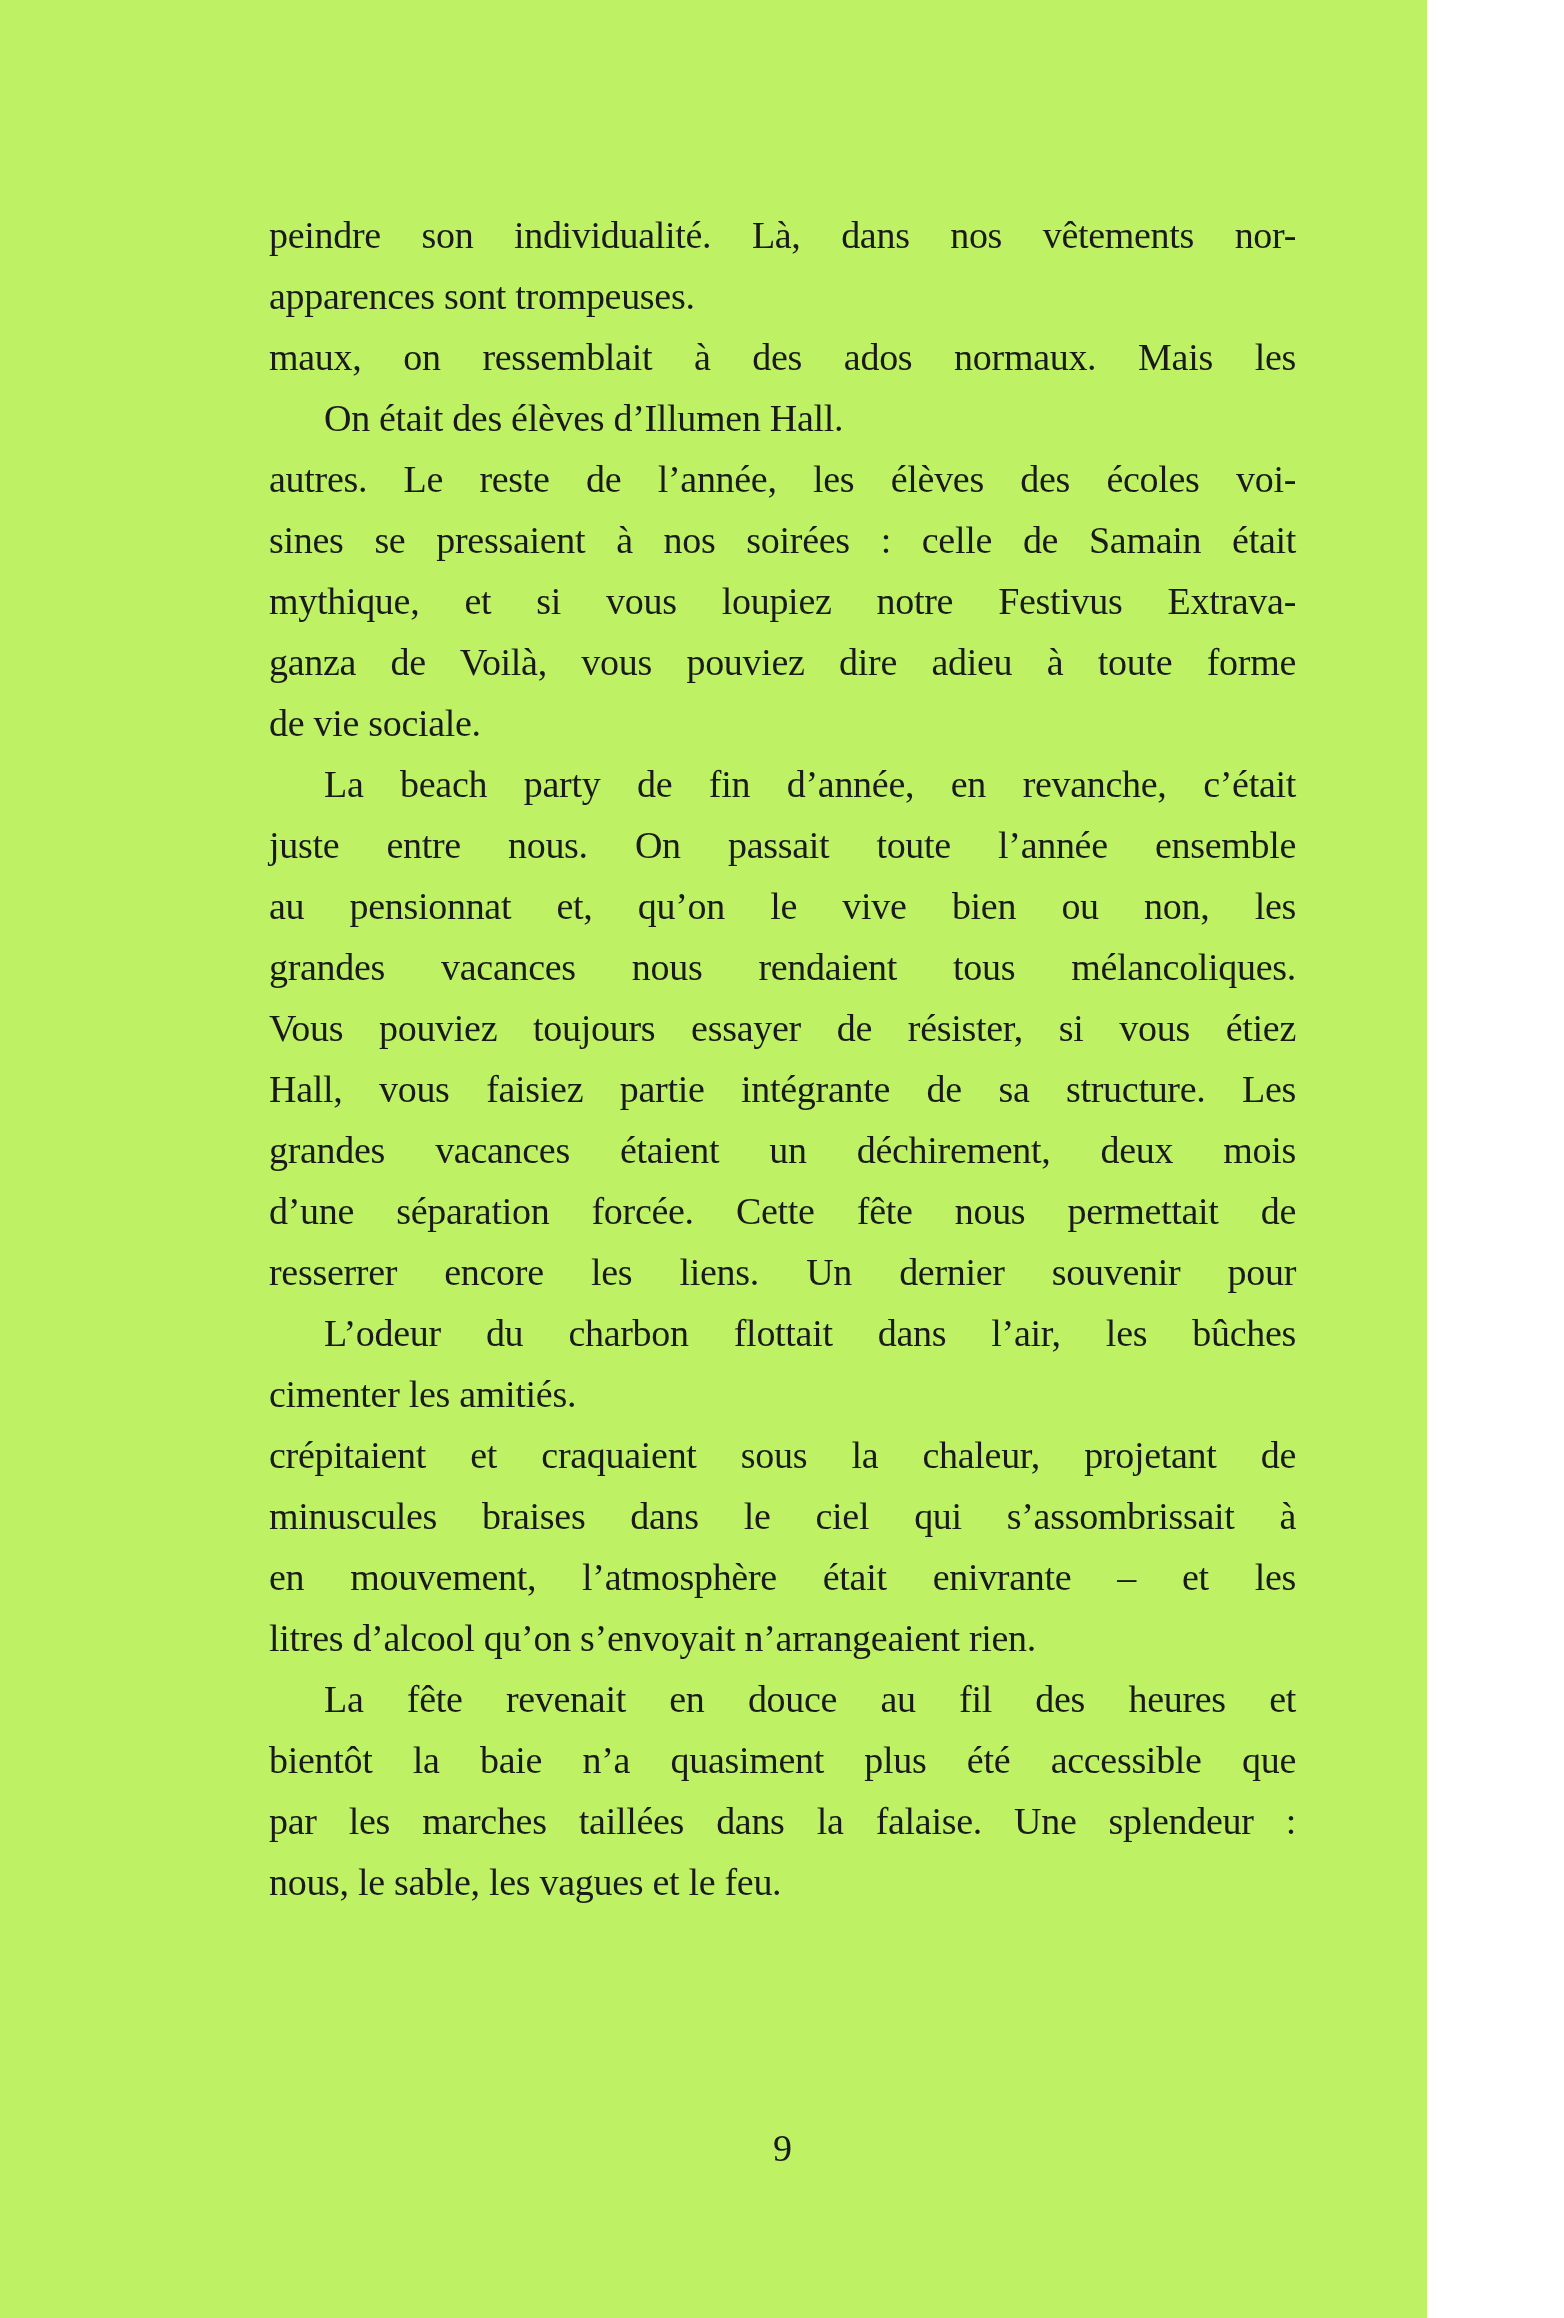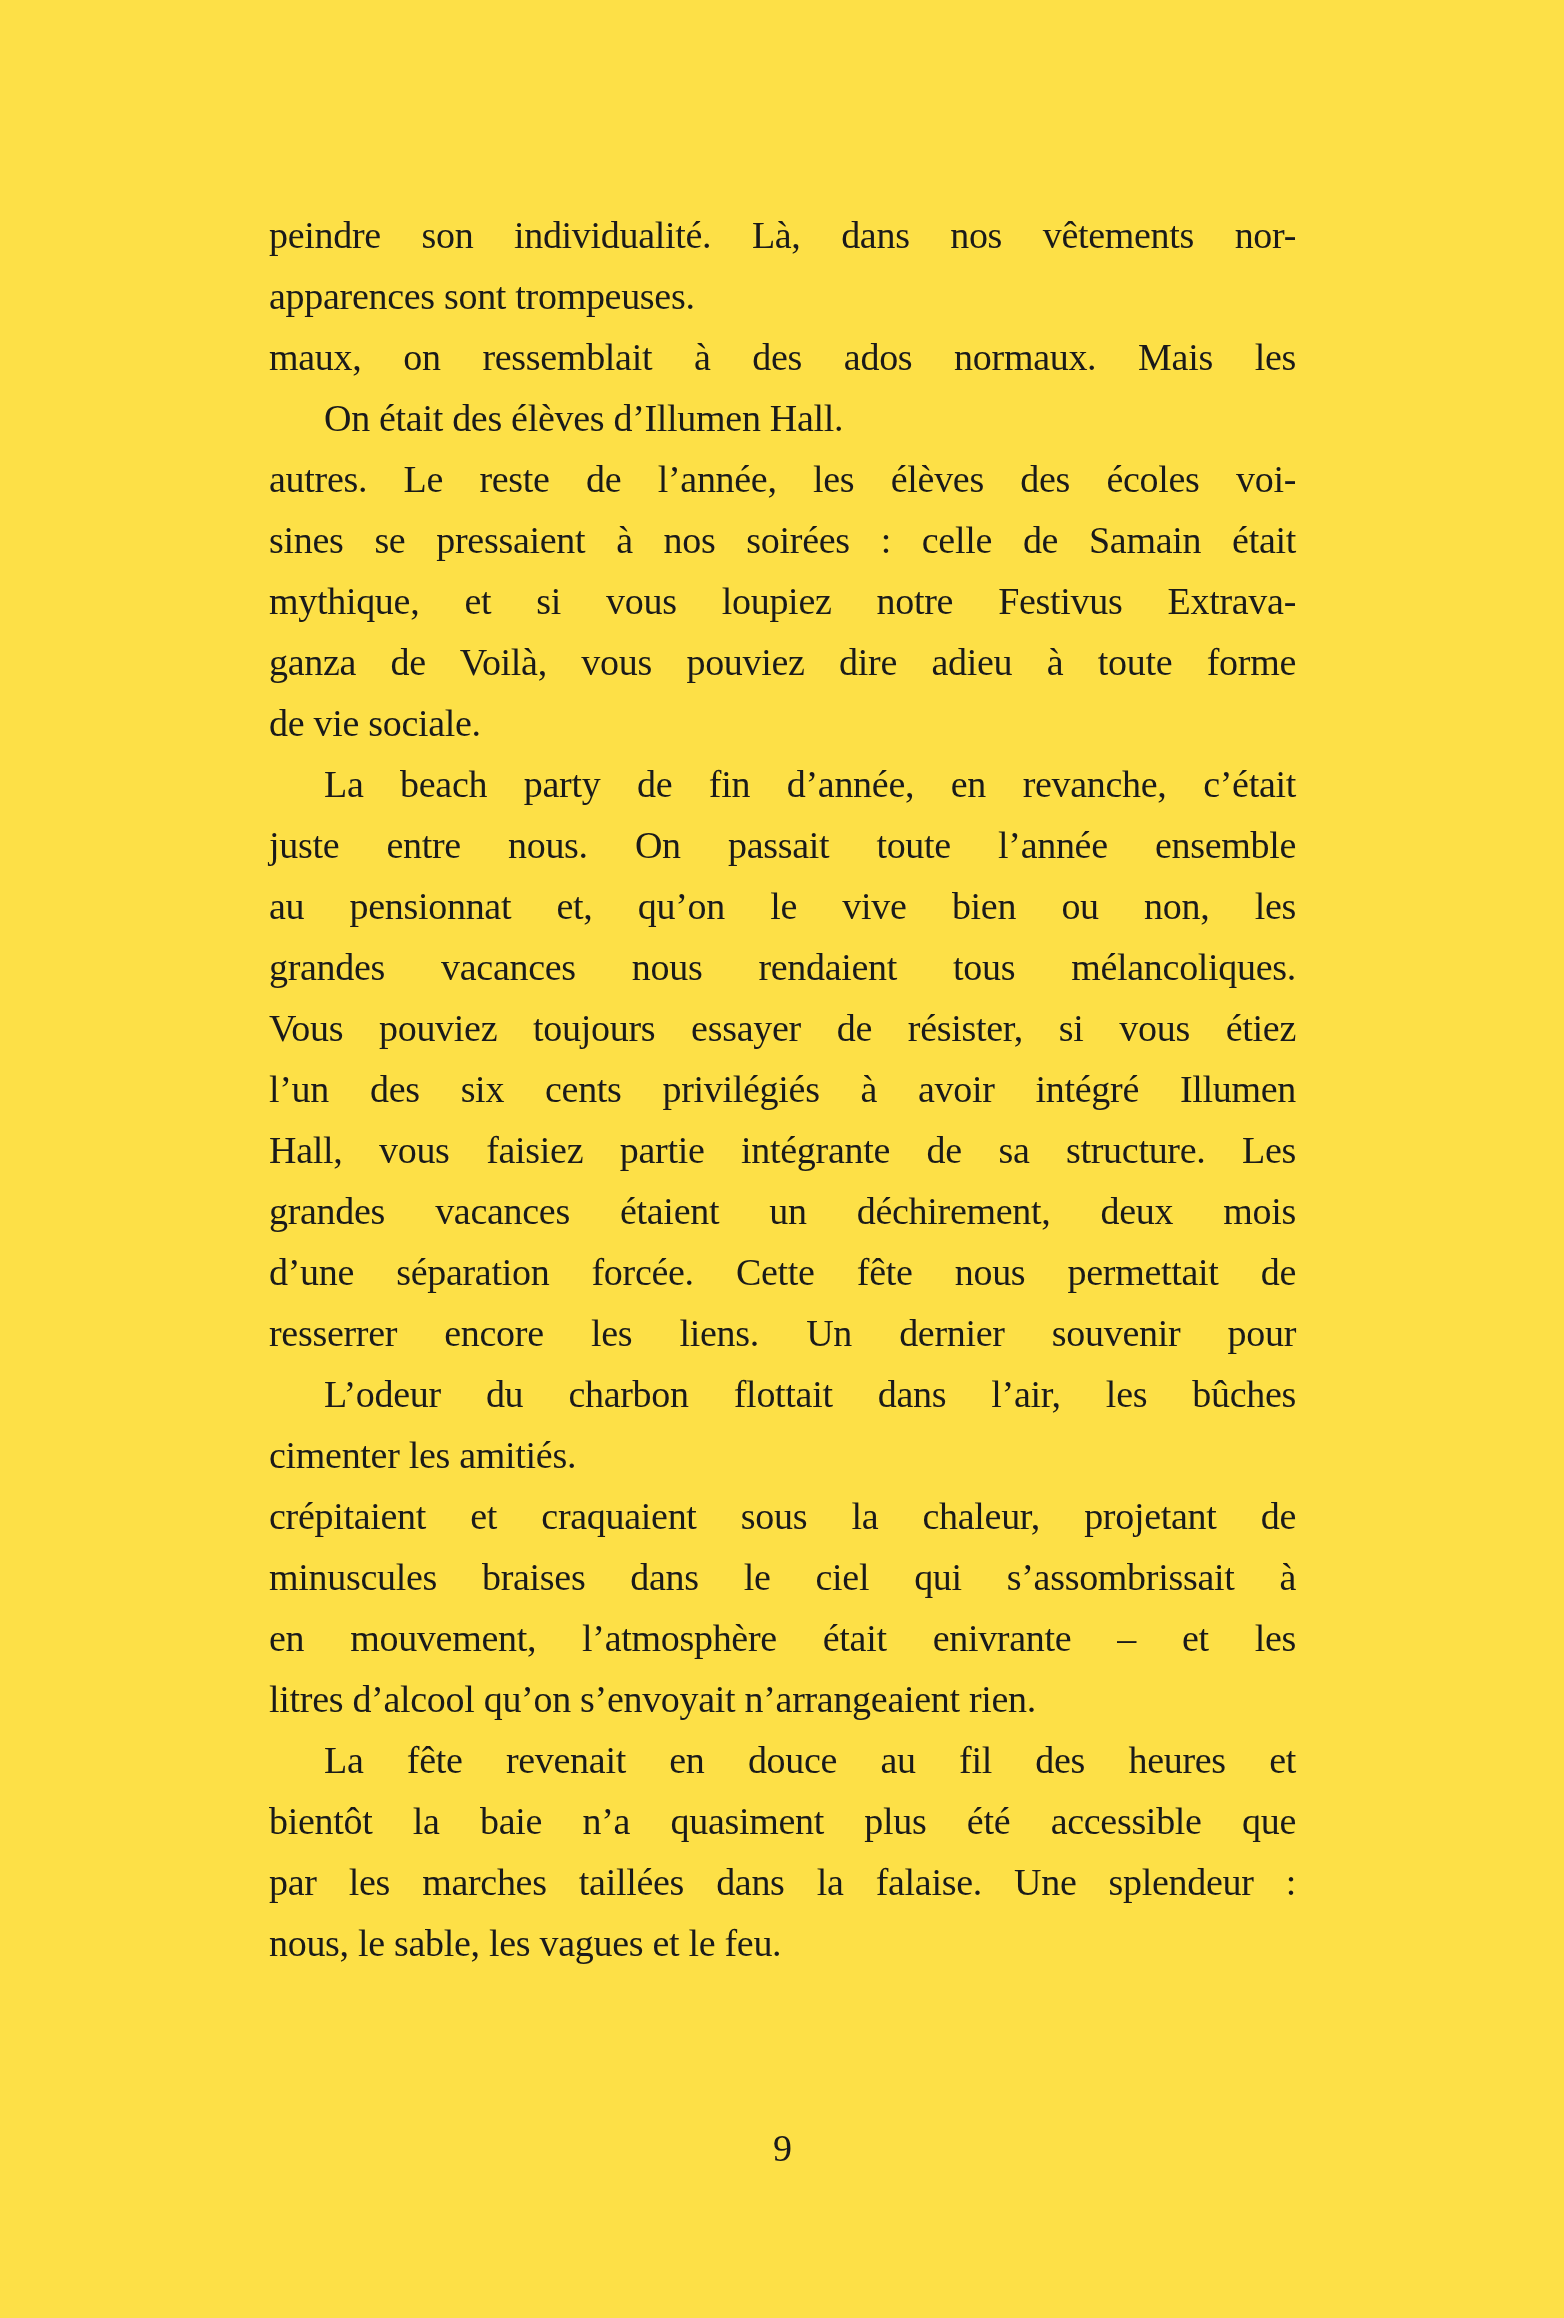--- a/index.html
+++ b/index.html
@@ -2,23 +2,23 @@
 <html style="font-size:14.6px"><head>
 <meta charset="utf-8">
 <style>
   html, body {
     margin: 0;
     padding: 0;
     background: #ffffff;
   }
   .page {
     position: relative;
-    width: 1564px;
+    width: 1427px;
     height: 2318px;
-    background: #fde047;
+    background: #bef264;
     overflow: hidden;
     font-family: "Liberation Serif", "DejaVu Serif", serif;
     color: #1a1a1a;
   }
   .text-block {
     position: absolute;
     left: 269px;
     top: 205px;
     width: 1027px;
     font-size: 38px;
@@ -59,21 +59,20 @@
       <div class="line j"><span class="">autres. Le reste de l’année, les élèves des écoles voi-</span></div>
       <div class="line j"><span class="">sines se pressaient à nos soirées&nbsp;: celle de Samain était</span></div>
       <div class="line j"><span class="">mythique, et si vous loupiez notre Festivus Extrava-</span></div>
       <div class="line j"><span class="">ganza de Voilà, vous pouviez dire adieu à toute forme</span></div>
       <div class="line"><span class="">de vie sociale.</span></div>
       <div class="line j indent"><span class="">La </span><span class="it">beach party</span><span class=""> de fin d’année, en revanche, c’était</span></div>
       <div class="line j"><span class="">juste entre nous. On passait toute l’année ensemble</span></div>
       <div class="line j"><span class="">au pensionnat et, qu’on le vive bien ou non, les</span></div>
       <div class="line j"><span class="">grandes vacances nous rendaient tous mélancoliques.</span></div>
       <div class="line j"><span class="">Vous pouviez toujours essayer de résister, si vous étiez</span></div>
-      <div class="line j"><span class="">l’un des six cents privilégiés à avoir intégré Illumen</span></div>
       <div class="line j"><span class="">Hall, vous faisiez partie intégrante de sa structure. Les</span></div>
       <div class="line j"><span class="">grandes vacances étaient un déchirement, deux mois</span></div>
       <div class="line j"><span class="">d’une séparation forcée. Cette fête nous permettait de</span></div>
       <div class="line j"><span class="">resserrer encore les liens. Un dernier souvenir pour</span></div>
       <div class="line j indent"><span class="">L’odeur du charbon flottait dans l’air, les bûches</span></div>
       <div class="line"><span class="">cimenter les amitiés.</span></div>
       <div class="line j"><span class="">crépitaient et craquaient sous la chaleur, projetant de</span></div>
       <div class="line j"><span class="">minuscules braises dans le ciel qui s’assombrissait à</span></div>
       <div class="line j"><span class="">en mouvement, l’atmosphère était enivrante – et les</span></div>
       <div class="line"><span class="">litres d’alcool qu’on s’envoyait n’arrangeaient rien.</span></div>

